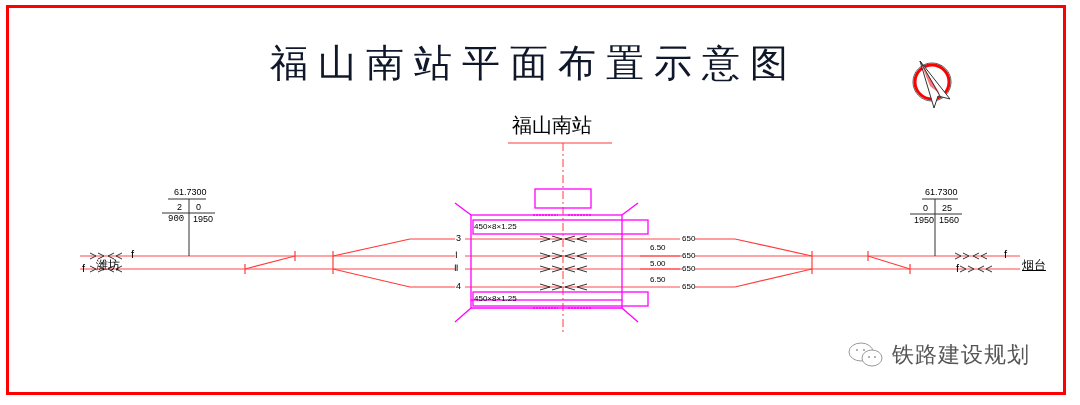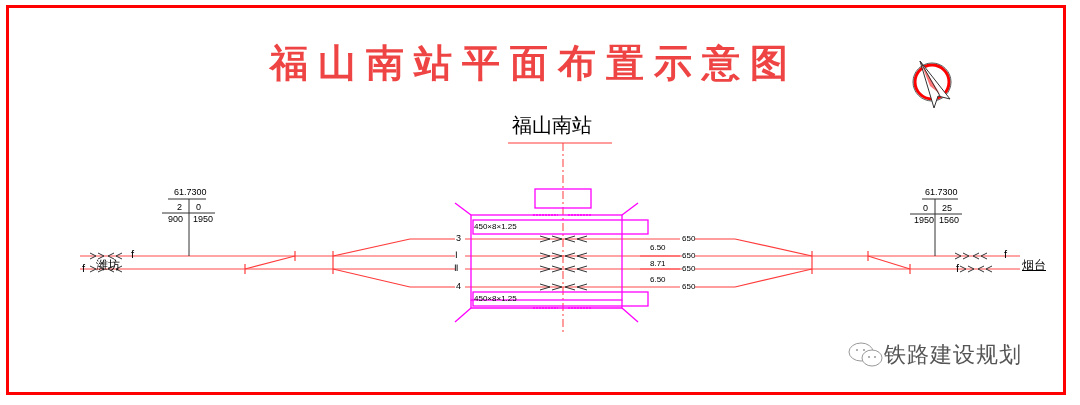--- a/index.html
+++ b/index.html
@@ -1,28 +1,28 @@
 <!DOCTYPE html>
 <html><head>
 <meta charset="utf-8">
 <style>
   html, body { margin: 0; padding: 0; background: #ffffff; }
   body { width: 1080px; height: 405px; position: relative; overflow: hidden;
          font-family: "DejaVu Sans", sans-serif; }
   .frame { position: absolute; left: 6px; top: 5px; width: 1060px; height: 390px;
            border: 3px solid #ff0000; box-sizing: border-box; }
   .title { position: absolute; left: 270px; top: 38px; width: 540px; text-align: left;
-           font-family: "DejaVu Serif", serif; font-size: 38px; font-weight: bold;
-           color: #ef4444; letter-spacing: 10px; white-space: nowrap; }
+           font-family: "DejaVu Serif", serif; font-size: 38px; font-weight: normal;
+           color: #0f172a; letter-spacing: 10px; white-space: nowrap; }
   .station-name { position: absolute; left: 512px; top: 112px; font-size: 20px;
                   color: #000; font-family: Liberation Sans, sans-serif; }
   svg.diagram { position: absolute; left: 0; top: 0; }
   .lbl { position: absolute; font-size: 11px; color: #000;
          font-family: "Liberation Sans", sans-serif; white-space: nowrap; }
-  .watermark { position: absolute; left: 848px; top: 340px; display: flex; align-items: center; }
+  .watermark { position: absolute; left: 848px; top: 340px; display: flex; align-items: center; gap: 8px; }
   .watermark span.text { font-size: 22px; color: #555; font-family: "DejaVu Sans", sans-serif;
                          letter-spacing: 1px; }
 </style>
 </head>
 <body>
 
 <div class="frame"></div>
 
 <div class="title">福山南站平面布置示意图</div>
 
@@ -120,41 +120,41 @@
 <div class="lbl" style="left:1022px;top:257px;font-size:12px;text-decoration:underline;">烟台</div>
 
 <div class="lbl" style="left:131px;top:248px;">f</div>
 <div class="lbl" style="left:82px;top:262px;">f</div>
 <div class="lbl" style="left:1004px;top:248px;">f</div>
 <div class="lbl" style="left:956px;top:262px;">f</div>
 
 <div class="lbl" style="left:174px;top:187px;font-size:9px;">61.7300</div>
 <div class="lbl" style="left:177px;top:202px;font-size:9px;">2</div>
 <div class="lbl" style="left:196px;top:202px;font-size:9px;">0</div>
-<div class="lbl" style="left:168px;top:214px;font-size:9px;">900</div>
+<div class="lbl" style="left:168px;top:214px;font-size:9px;font-family:Liberation Mono, monospace;">900</div>
 <div class="lbl" style="left:193px;top:214px;font-size:9px;">1950</div>
 
 <div class="lbl" style="left:925px;top:187px;font-size:9px;">61.7300</div>
 <div class="lbl" style="left:923px;top:203px;font-size:9px;">0</div>
 <div class="lbl" style="left:942px;top:203px;font-size:9px;">25</div>
 <div class="lbl" style="left:914px;top:215px;font-size:9px;">1950</div>
 <div class="lbl" style="left:939px;top:215px;font-size:9px;">1560</div>
 
 <div class="lbl" style="left:456px;top:233px;font-size:9px;">3</div>
 <div class="lbl" style="left:455px;top:250px;font-size:9px;">Ⅰ</div>
 <div class="lbl" style="left:454px;top:263px;font-size:9px;">Ⅱ</div>
 <div class="lbl" style="left:456px;top:281px;font-size:9px;">4</div>
 
 <div class="lbl" style="left:682px;top:234px;font-size:8px;background:#fff;">650</div>
 <div class="lbl" style="left:682px;top:251px;font-size:8px;background:#fff;">650</div>
 <div class="lbl" style="left:682px;top:264px;font-size:8px;background:#fff;">650</div>
 <div class="lbl" style="left:682px;top:282px;font-size:8px;background:#fff;">650</div>
 
 <div class="lbl" style="left:650px;top:243px;font-size:8px;">6.50</div>
-<div class="lbl" style="left:650px;top:259px;font-size:8px;">8.71</div>
+<div class="lbl" style="left:650px;top:259px;font-size:8px;">5.00</div>
 <div class="lbl" style="left:650px;top:275px;font-size:8px;">6.50</div>
 
 <div class="lbl" style="left:474px;top:222px;font-size:8px;">450×8×1.25</div>
 <div class="lbl" style="left:474px;top:294px;font-size:8px;">450×8×1.25</div>
 
 <svg style="position:absolute;left:910px;top:56px;" width="50" height="56" viewBox="0 0 50 56">
   <circle cx="22" cy="26" r="17" fill="none" stroke="#ff0000" stroke-width="3"></circle>
   <circle cx="22" cy="26" r="19" fill="none" stroke="#555" stroke-width="1"></circle>
   <path d="M10 5 L40 43 L28 40 L24 52 Z" fill="#fff" stroke="#333" stroke-width="1"></path>
   <path d="M10 5 L30 38 L20 30 Z" fill="#ff3b3b" opacity="0.7"></path>

